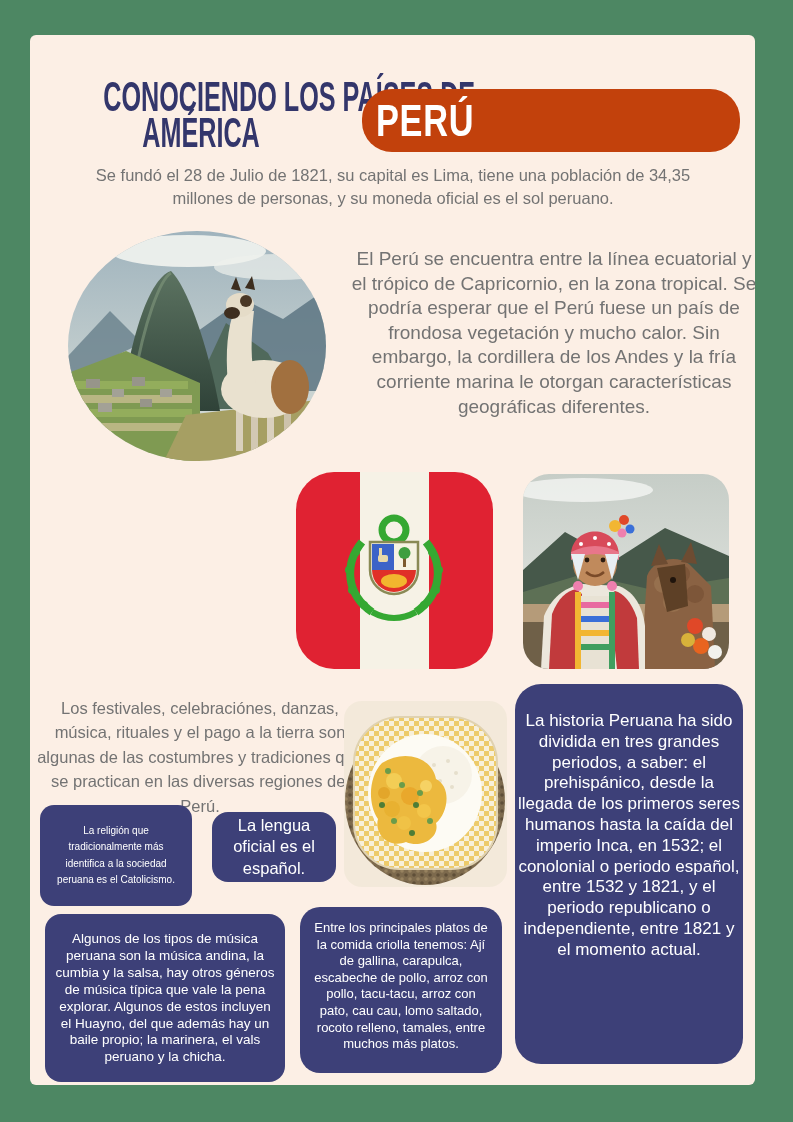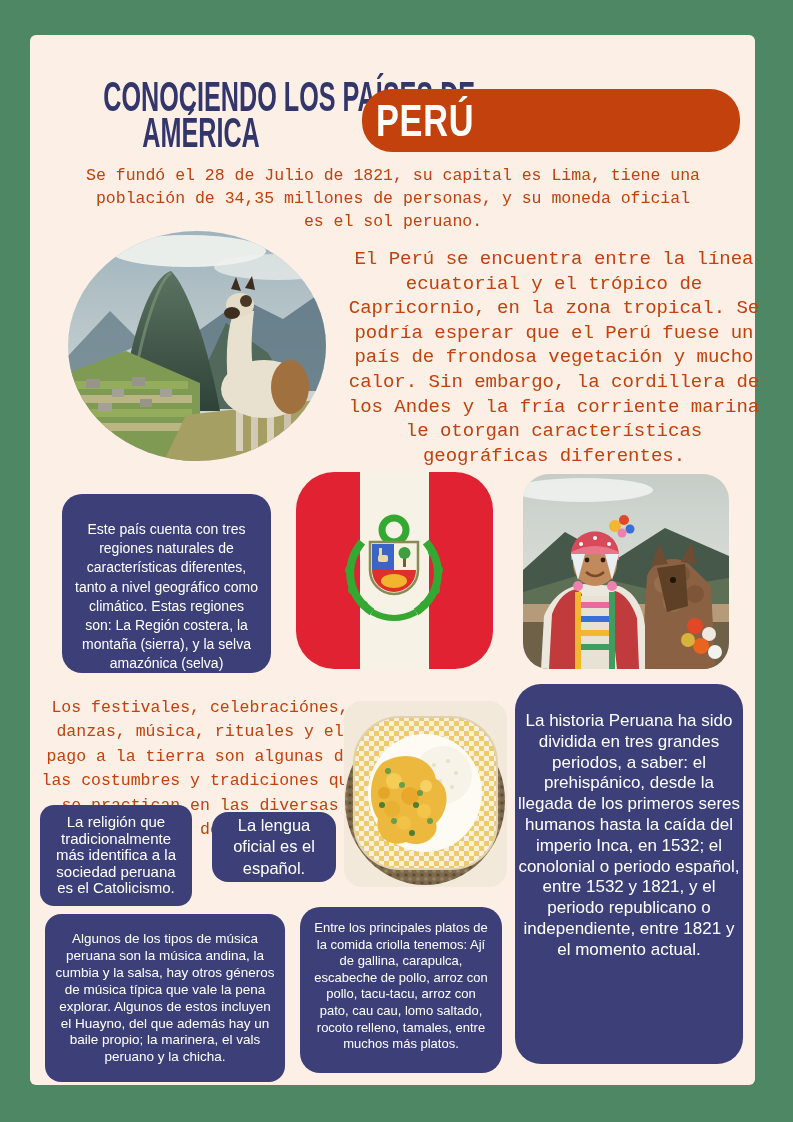--- a/index.html
+++ b/index.html
@@ -1,21 +1,21 @@
 <!DOCTYPE html>
 <html><head>
 <meta charset="utf-8">
 <style>
   html,body{margin:0;padding:0;background:#ffffff;}
   #page{position:relative;width:793px;height:1122px;background:#4d8763;
         font-family:"Liberation Sans",sans-serif;overflow:hidden;}
   #sheet{position:absolute;left:30px;top:35px;width:725px;height:1050px;
          background:#fcefe5;border-radius:6px;}
   .abs{position:absolute;}
-  .indigo{color:#c2410c;font-family:Liberation Mono, monospace;}
+  .indigo{color:#737373;}
   .card{background:#3d4078;color:#ffffff;text-align:center;box-sizing:border-box;}
   .ctext{width:100%;}
 
   
   .title{left:8px;top:44px;width:326px;text-align:center;color:#33366b;
          font-weight:bold;font-size:42px;line-height:36px;}
   .title .tline{display:block;transform:scaleX(0.60);transform-origin:50% 50%;white-space:nowrap;}
   .badge{left:332px;top:54px;width:378px;height:63px;border-radius:30px;background:#c2410c;
          display:flex;align-items:center;justify-content:flex-start;}
   .badge span{color:#ffffff;font-weight:bold;font-size:44px;letter-spacing:1px;
@@ -30,21 +30,21 @@
                 padding:26px 13px;font-size:14px;line-height:19.2px;}
   .flagbox{left:266px;top:437px;width:197px;height:197px;border-radius:38px;overflow:hidden;}
   .portrait{left:493px;top:439px;width:206px;height:195px;border-radius:26px;overflow:hidden;}
 
   .customs{left:5px;top:661px;width:330px;text-align:center;font-size:16.5px;line-height:24.4px;}
   .dish{left:314px;top:666px;width:163px;height:186px;border-radius:18px;overflow:hidden;}
   .history-card{left:485px;top:649px;width:228px;height:380px;border-radius:26px;
                 padding:27px 0;font-size:17px;line-height:20.8px;}
 
   .religion-card{left:10px;top:770px;width:152px;height:101px;border-radius:14px;
-                 font-size:15px;line-height:16.4px;display:flex;align-items:center;
+                 font-size:10px;line-height:16.4px;display:flex;align-items:center;
                  justify-content:center;padding:6px 9px;}
   .language-card{left:182px;top:777px;width:124px;height:70px;border-radius:16px;
                  font-size:16.5px;line-height:21.2px;display:flex;align-items:center;
                  justify-content:center;padding:4px 6px;}
   .music-card{left:15px;top:879px;width:240px;height:168px;border-radius:16px;
               padding:17px 10px;font-size:13.5px;line-height:16.9px;}
   .cuisine-card{left:270px;top:872px;width:202px;height:166px;border-radius:20px;
                 padding:13px 10px;font-size:13px;line-height:16.6px;}
   svg{display:block;}
 </style>
@@ -107,23 +107,20 @@
           <ellipse cx="164" cy="82" rx="8" ry="6" fill="#3e2e1f"></ellipse>
           <circle cx="178" cy="70" r="6" fill="#4a3826"></circle>
           <polygon points="163,58 168,46 173,60" fill="#3c2d1e"></polygon>
           <polygon points="177,57 184,45 187,59" fill="#3c2d1e"></polygon>
         </g>
       </svg>
     </div>
 
     <div class="abs geo indigo">El Perú se encuentra entre la línea ecuatorial y el trópico de Capricornio, en la zona tropical. Se podría esperar que el Perú fuese un país de frondosa vegetación y mucho calor. Sin embargo, la cordillera de los Andes y la fría corriente marina le otorgan características geográficas diferentes.</div>
 
-    <div class="abs card regions-card">
-      <div class="ctext">Este país cuenta con tres regiones naturales de características diferentes, tanto a nivel geográfico como climático. Estas regiones son: La Región costera, la montaña (sierra), y la selva amazónica (selva)</div>
-    </div>
 
     <div class="abs flagbox">
       <svg width="197" height="197" viewBox="0 0 197 197">
         <rect width="197" height="197" fill="#f6f2e6"></rect>
         <rect x="0" y="0" width="64" height="197" fill="#e02232"></rect>
         <rect x="133" y="0" width="64" height="197" fill="#e02232"></rect>
         <g>
           <circle cx="98" cy="58" r="12" fill="none" stroke="#35a832" stroke-width="7"></circle>
           <path d="M66,70 C48,92 50,122 76,140" fill="none" stroke="#35a832" stroke-width="8"></path>
           <path d="M130,70 C148,92 146,122 120,140" fill="none" stroke="#35a832" stroke-width="8"></path>

